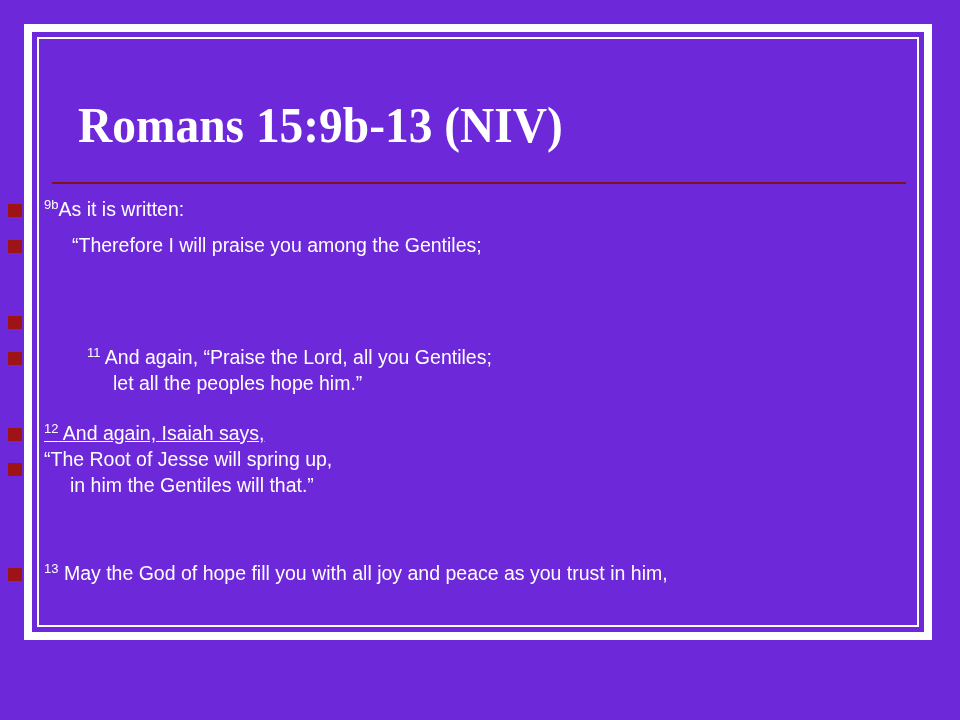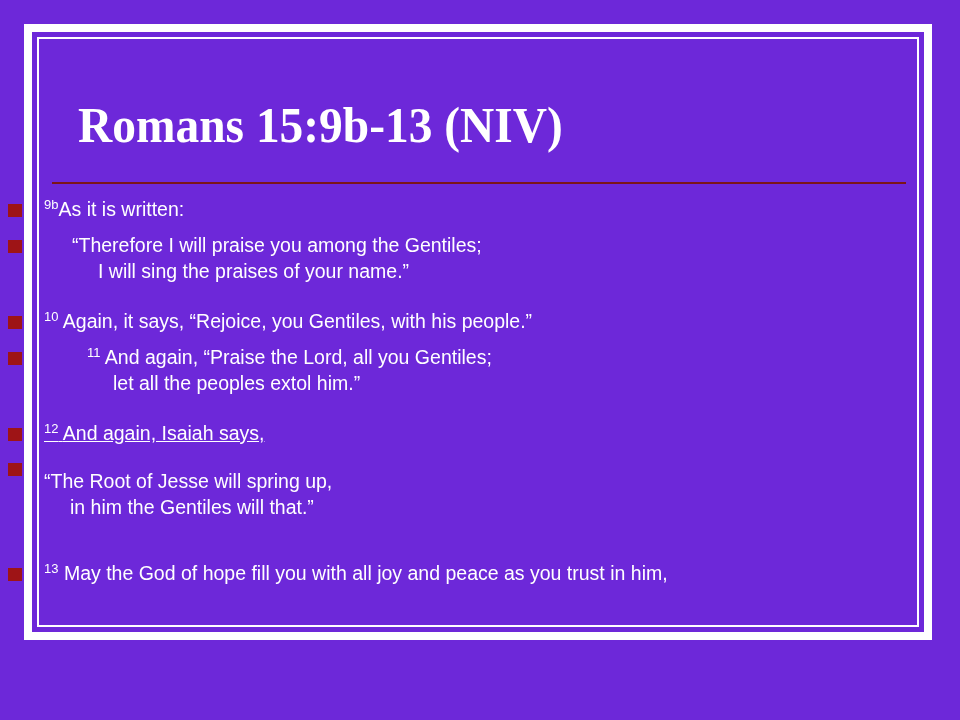--- a/index.html
+++ b/index.html
@@ -110,21 +110,21 @@
     vertical-align: 7px;
     line-height: 0;
   }
 
   
   .p0 { position: absolute; top: 0px;   left: 0; right: 0; }
   .p1 { position: absolute; top: 36px;  left: 16px; right: 0; margin-left: 12px; }
   .p2 { position: absolute; top: 112px; left: 0; right: 0; }
   .p3 { position: absolute; top: 148px; left: 0; right: 0; margin-left: 43px; }
   .p4 { position: absolute; top: 224px; left: 0; right: 0; text-decoration: underline; }
-  .p5 { position: absolute; top: 272px; left: 0; right: 0; }
+  .p5 { position: absolute; top: 250px; left: 0; right: 0; }
   .p6 { position: absolute; top: 364px; left: 0; right: 0; }
 
   .b0 { top: 8px;   }
   .b1 { top: 44px;  }
   .b2 { top: 120px; }
   .b3 { top: 156px; }
   .b4 { top: 232px; }
   .b5 { top: 267px; }
   .b6 { top: 372px; }
 
@@ -144,32 +144,28 @@
   <div class="body-area">
 
     <span class="bullet b0" style="background: rgb(158, 20, 22);"></span>
     <div class="para p0">
       <div class="line"><span class="sup">9b</span><span>As it is written:</span></div>
     </div>
 
     <span class="bullet b1" style="background: rgb(158, 20, 22);"></span>
     <div class="para p1">
       <div class="line">“Therefore I will praise you among the Gentiles;</div>
-      <div class="line indent">I will sing the praises of your name.”</div>
     </div>
 
     <span class="bullet b2" style="background: rgb(158, 20, 22);"></span>
-    <div class="para p2">
-      <div class="line"><span class="sup">10</span> <span>Again, it says, “Rejoice, you Gentiles, with his people.”</span></div>
-    </div>
 
     <span class="bullet b3" style="background: rgb(158, 20, 22);"></span>
     <div class="para p3">
       <div class="line"><span class="sup">11</span> <span>And again, “Praise the Lord, all you Gentiles;</span></div>
-      <div class="line indent">let all the peoples extol him.”</div>
+      <div class="line indent">let all the peoples hope him.”</div>
     </div>
 
     <span class="bullet b4" style="background: rgb(158, 20, 22);"></span>
     <div class="para p4">
       <div class="line"><span class="sup">12</span> <span>And again, Isaiah says,</span></div>
     </div>
 
     <span class="bullet b5" style="background: rgb(158, 20, 22);"></span>
     <div class="para p5">
       <div class="line">“The Root of Jesse will spring up,</div>

